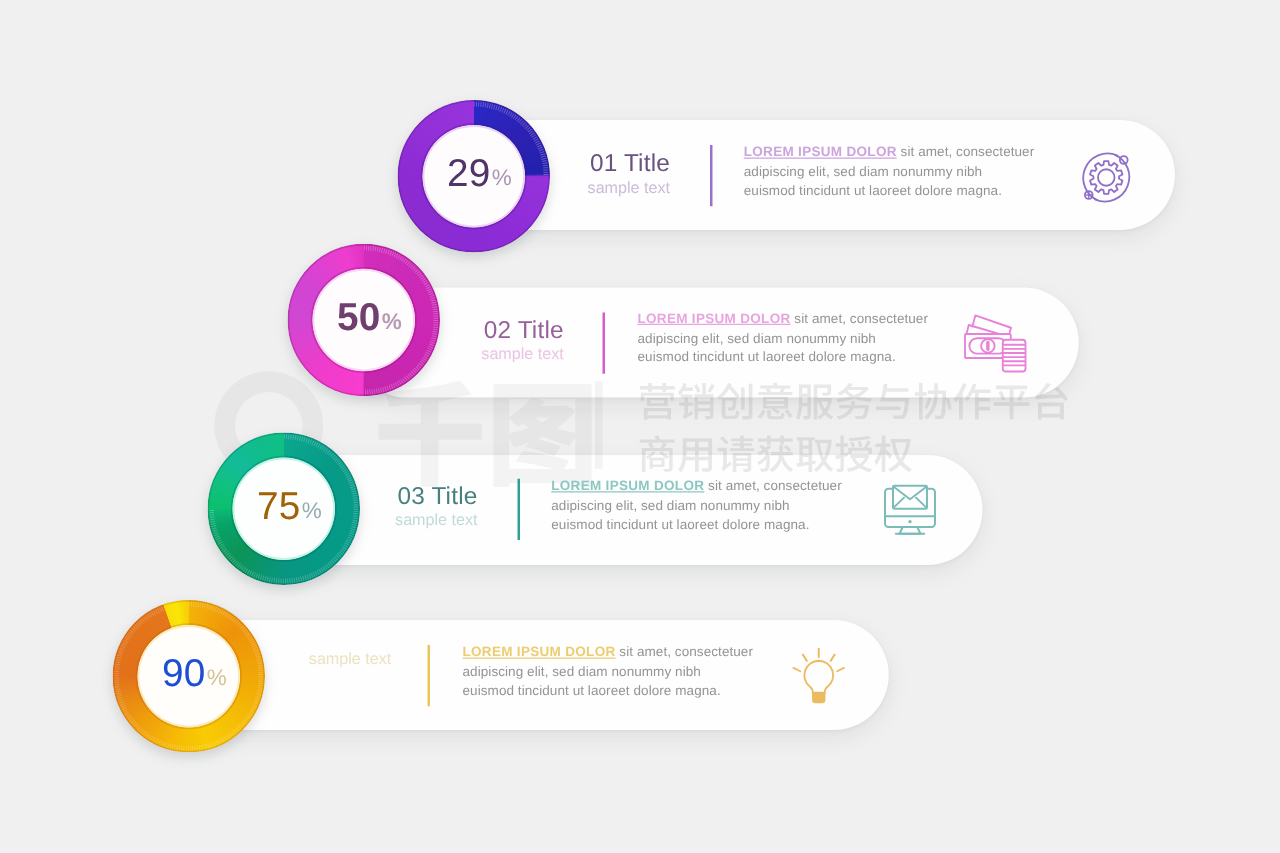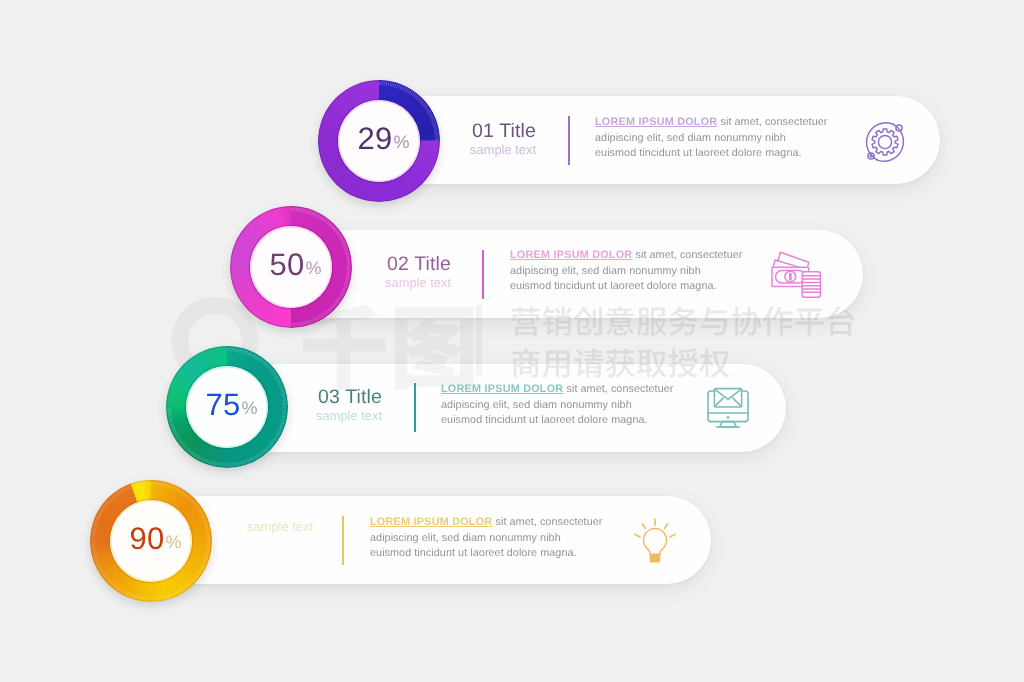--- a/index.html
+++ b/index.html
@@ -148,21 +148,21 @@
   <path d="M9.9 12.2 12.3 3.3l28.5 9.9-1.0 3.7"></path>
   <path d="M5.2 18.1 7.0 11.0l24.3 7.1"></path>
   <rect x="4.0" y="18.2" width="36.6" height="19.2" rx="0.8"></rect>
   <rect x="7.5" y="21.6" width="29.6" height="12.3" rx="6.1"></rect>
   <circle cx="22.3" cy="27.7" r="5.4"></circle>
   <path d="M22.3 25.0v5.4" stroke-width="2.7"></path>
   <rect x="34.2" y="22.8" width="18.2" height="25.4" rx="2.5" fill="#ffffff"></rect>
   <path d="M34.8 26.8h17.0M34.8 30.1h17.0M34.8 33.4h17.0M34.8 36.7h17.0M34.8 40.0h17.0M34.8 43.3h17.0"></path>
 </svg></div>
 
-    <div class="donut" style="left:230px;top:206px;width:122px;height:122px;
+    <div class="donut" style="left:230px;top:195px;width:122px;height:122px;font-weight:bold;
 ">
       <div class="shadow"></div>
       <div class="ring" style="background:conic-gradient(from 0deg,#d22dbd 0deg, #cb2bb6 45deg, #cc27b5 90deg, #c926b1 140deg, #c626ae 180deg, #f83ccf 180.4deg, #ef3ccb 220deg, #d047d2 272deg, #d244d3 300deg, #ee3dcf 345deg, #e132c3 360deg);"></div>
       <svg class="ov" width="122" height="122" viewBox="0 0 122 122">
         <defs>
             <clipPath id="clip2">
               <path d="M 61 61 L 61.00 -9.00 A 70 70 0 0 1 61.00 131.00 Z"></path>
             </clipPath>
           </defs>
         <g clip-path="url(#clip2)">
@@ -215,21 +215,21 @@
             </clipPath>
           </defs>
         <g clip-path="url(#clip3)">
           <circle cx="61" cy="61" r="57.8" fill="none" stroke="rgba(255,255,255,.22)" stroke-width="4.0" transform="rotate(-90 61 61)" pathLength="720" stroke-dasharray="1.55 2.05"></circle>
         </g>
         <circle cx="61" cy="61" r="60.3" fill="none" stroke="rgba(0,90,80,.26)" stroke-width="1.3"></circle>
         <circle cx="61" cy="61" r="41.7" fill="none" stroke="rgba(0,90,80,.26)" stroke-width="1.3"></circle>
       </svg>
       <div class="hole" style="background:#fdfffe;box-shadow:0 0 0 1.5px rgba(60,215,180,.30) inset;"></div>
       <div class="pct">
-        <span class="num" style="color:#1d4ed8;">75</span>
+        <span class="num" style="color:#a16207;">75</span>
           <span class="sym" style="color:#96abad;">%</span>
       </div>
     </div>
   </div>
 
   <div class="row">
     <div class="titlewrap" style="left:113px;top:520px;width:200px;">
       <div class="subtitle" style="color:#ece2c0;">sample text</div>
     </div>
 
@@ -262,19 +262,19 @@
             </clipPath>
           </defs>
         <g clip-path="url(#clip4)">
           <circle cx="61" cy="61" r="57.8" fill="none" stroke="rgba(255,255,255,.20)" stroke-width="4.0" transform="rotate(-90 61 61)" pathLength="720" stroke-dasharray="1.55 2.05"></circle>
         </g>
         <circle cx="61" cy="61" r="60.3" fill="none" stroke="rgba(170,95,10,.25)" stroke-width="1.3"></circle>
         <circle cx="61" cy="61" r="41.7" fill="none" stroke="rgba(170,95,10,.25)" stroke-width="1.3"></circle>
       </svg>
       <div class="hole" style="background:#fffefa;box-shadow:0 0 0 1.5px rgba(250,190,40,.30) inset;"></div>
       <div class="pct">
-        <span class="num" style="color:#c2410c;">90</span>
+        <span class="num" style="color:#1d4ed8;">90</span>
           <span class="sym" style="color:#d2c295;">%</span>
       </div>
     </div>
   </div>
 
 </div>
 
 </body></html>

